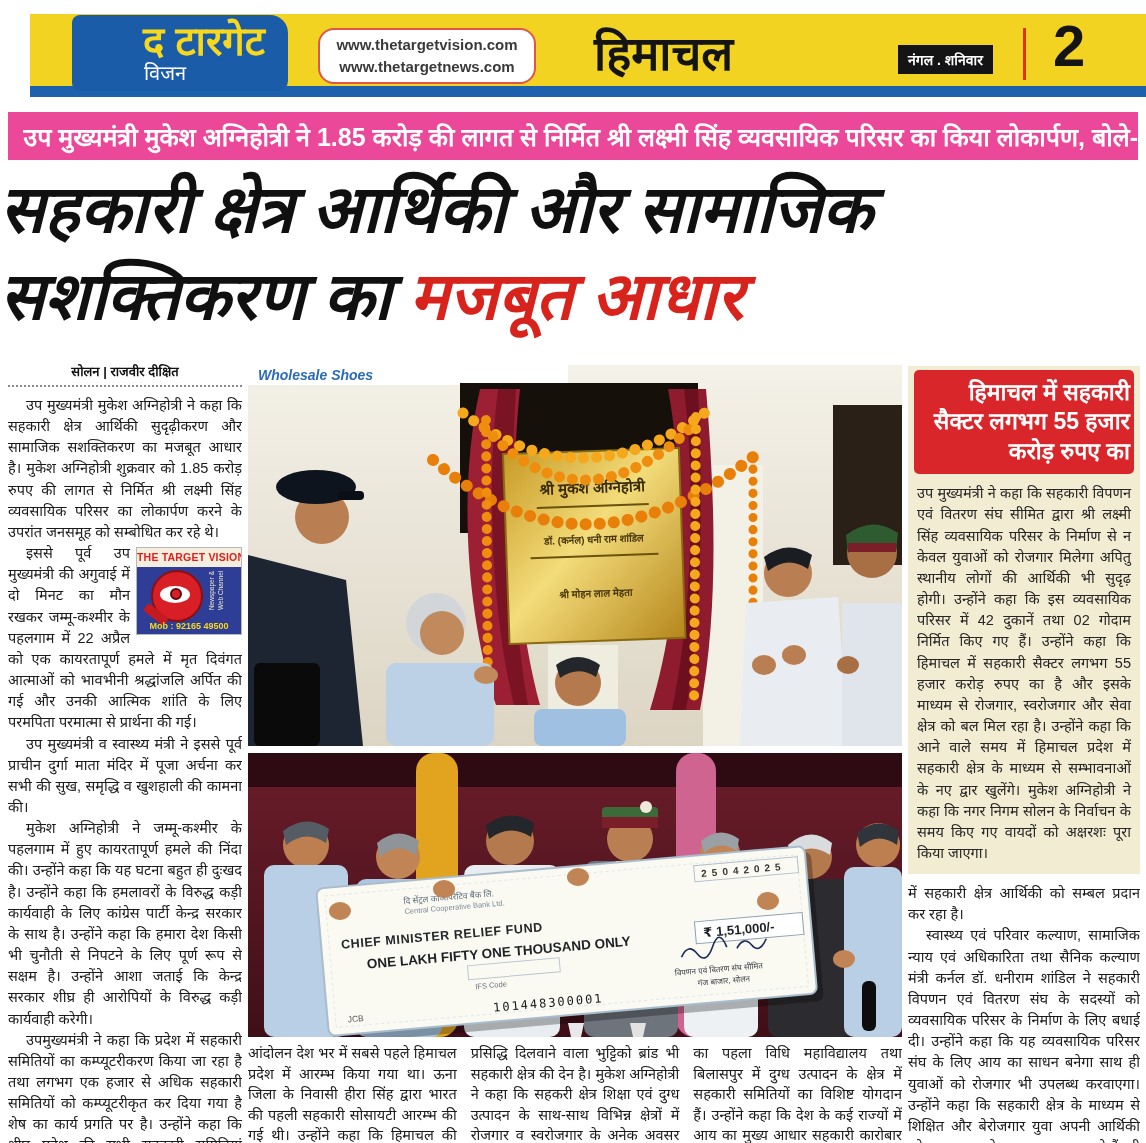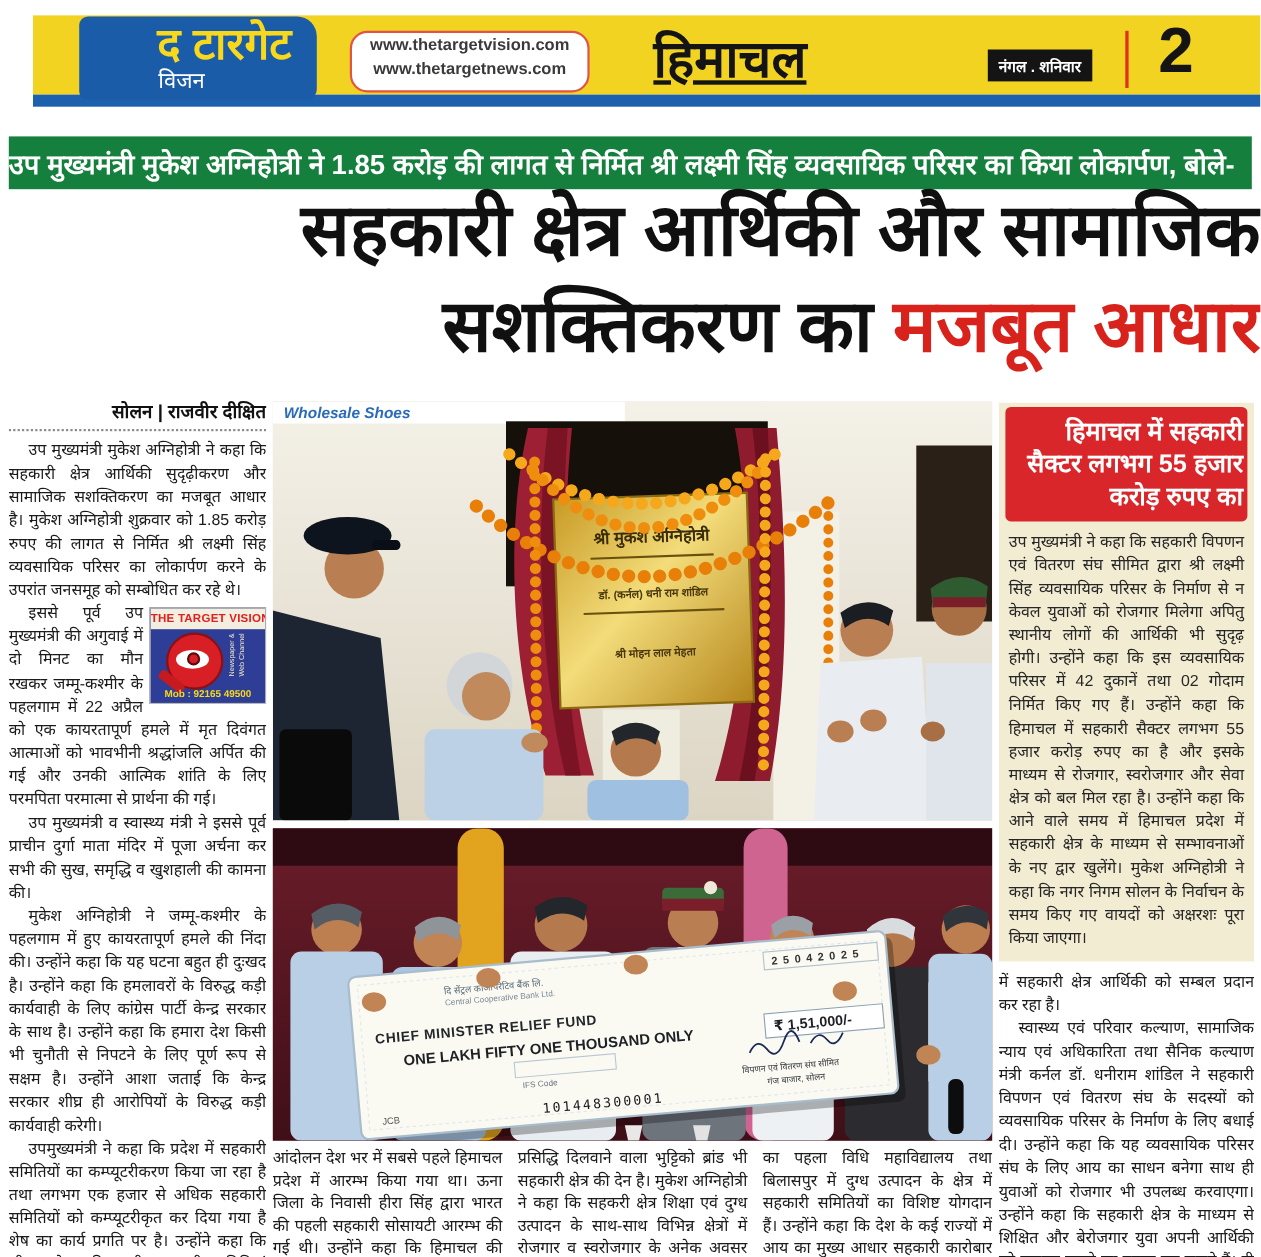--- a/index.html
+++ b/index.html
@@ -8,40 +8,40 @@
 
   
   .yellow-band{position:absolute;left:30px;top:14px;width:1116px;height:72px;background:#f2d322;}
   .header-rule{position:absolute;left:30px;top:86px;width:1116px;height:11px;background:#1d61ae;}
   .masthead-box{position:absolute;left:72px;top:15px;width:216px;height:76px;background:#1b5ca9;
                 border-radius:8px 18px 10px 8px;}
   .masthead-main{color:#f8d81c;font-size:40px;font-weight:bold;text-align:center;margin-top:4px;line-height:1.1;margin-left:48px;}
   .masthead-sub{color:#ffffff;font-size:20px;font-weight:normal;text-align:center;padding-right:30px;margin-top:-4px;}
   .url-box{position:absolute;left:318px;top:28px;width:214px;height:52px;background:#fff;
            border:2px solid #e05548;border-radius:16px;display:flex;flex-direction:column;
-           align-items:center;font-size:15px;font-weight:bold;color:#3a3a3a;line-height:1.45;}
-  .section-title{position:absolute;left:594px;top:20px;font-size:47px;font-weight:bold;color:#141414;text-decoration:underline;}
+           justify-content:center;align-items:center;font-size:15px;font-weight:bold;color:#3a3a3a;line-height:1.45;}
+  .section-title{position:absolute;left:594px;top:20px;font-size:47px;font-weight:bold;color:#141414;}
   .edition-badge{position:absolute;left:898px;top:45px;background:#141414;color:#fff;
                  font-size:14px;font-weight:bold;padding:5px 10px;}
   .red-divider{position:absolute;left:1023px;top:28px;width:3px;height:52px;background:#e03020;}
   .page-number{position:absolute;left:1053px;top:12px;font-size:58px;font-weight:bold;color:#141414;}
 
   
-  .kicker-bar{position:absolute;left:8px;top:124px;width:1130px;height:48px;background:#15803d;
-              color:#fff;display:flex;align-items:center;justify-content:flex-start;
+  .kicker-bar{position:absolute;left:8px;top:112px;width:1130px;height:48px;background:#ec4899;
+              color:#fff;display:flex;align-items:center;justify-content:flex-end;
               font-size:25px;font-weight:bold;white-space:nowrap;overflow:hidden;}
 
   
-  .headline{position:absolute;left:0;top:166px;width:1146px;text-align:right;font-weight:bold;
-            color:#101010;font-size:66px;line-height:1.32;}
+  .headline{position:absolute;left:0;top:166px;width:1146px;text-align:left;font-weight:bold;
+            color:#101010;font-size:66px;line-height:1.32;font-style:italic;}
   .headline .accent{color:#d8231d;}
 
   
   .left-col{position:absolute;left:8px;top:362px;width:234px;height:781px;overflow:hidden;}
-  .byline{text-align:right;font-weight:bold;font-size:17px;padding-bottom:5px;
+  .byline{text-align:center;font-weight:bold;font-size:13px;padding-bottom:5px;
           border-bottom:2px dotted #8a8a8a;margin-bottom:8px;}
   .body-text{font-size:14.5px;line-height:1.46;text-align:justify;color:#1a1a1a;}
   .body-text p{margin:0;text-indent:18px;}
 
   
   .logo-float{float:right;width:106px;height:88px;margin:4px 0 4px 6px;position:relative;
               background:#2e3e96;border:1px solid #b8b8b8;box-sizing:border-box;overflow:hidden;}
   .logo-title{background:#f3eedd;color:#e02020;font-weight:bold;font-size:10.5px;text-align:center;
               padding:2px 0;letter-spacing:.2px;white-space:nowrap;}
   .eye-badge{position:absolute;left:14px;top:22px;width:48px;height:48px;border-radius:50%;

